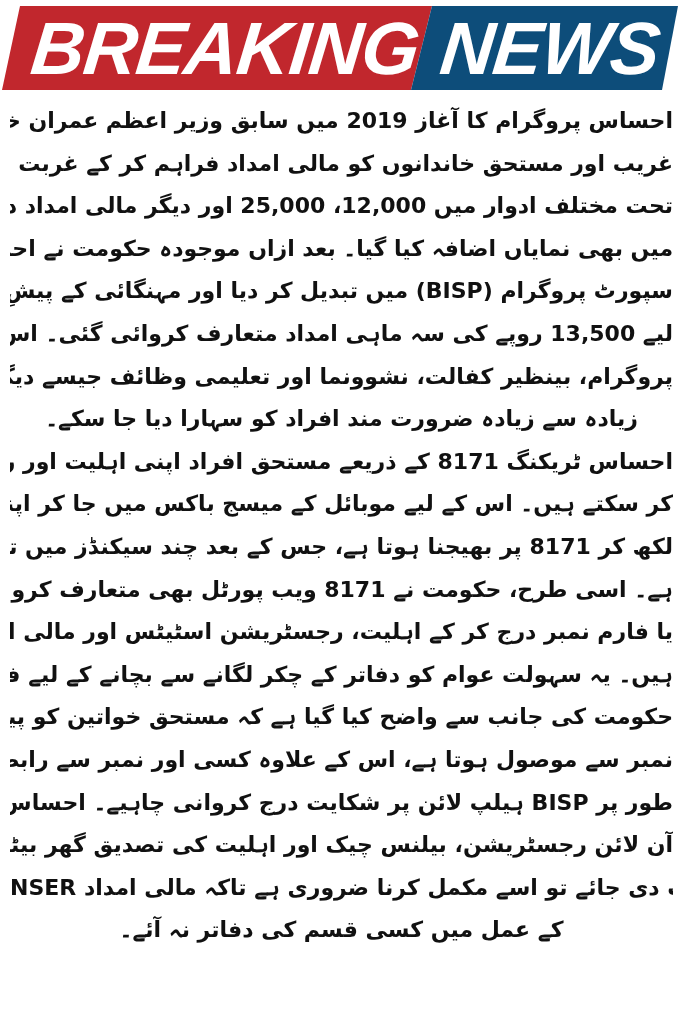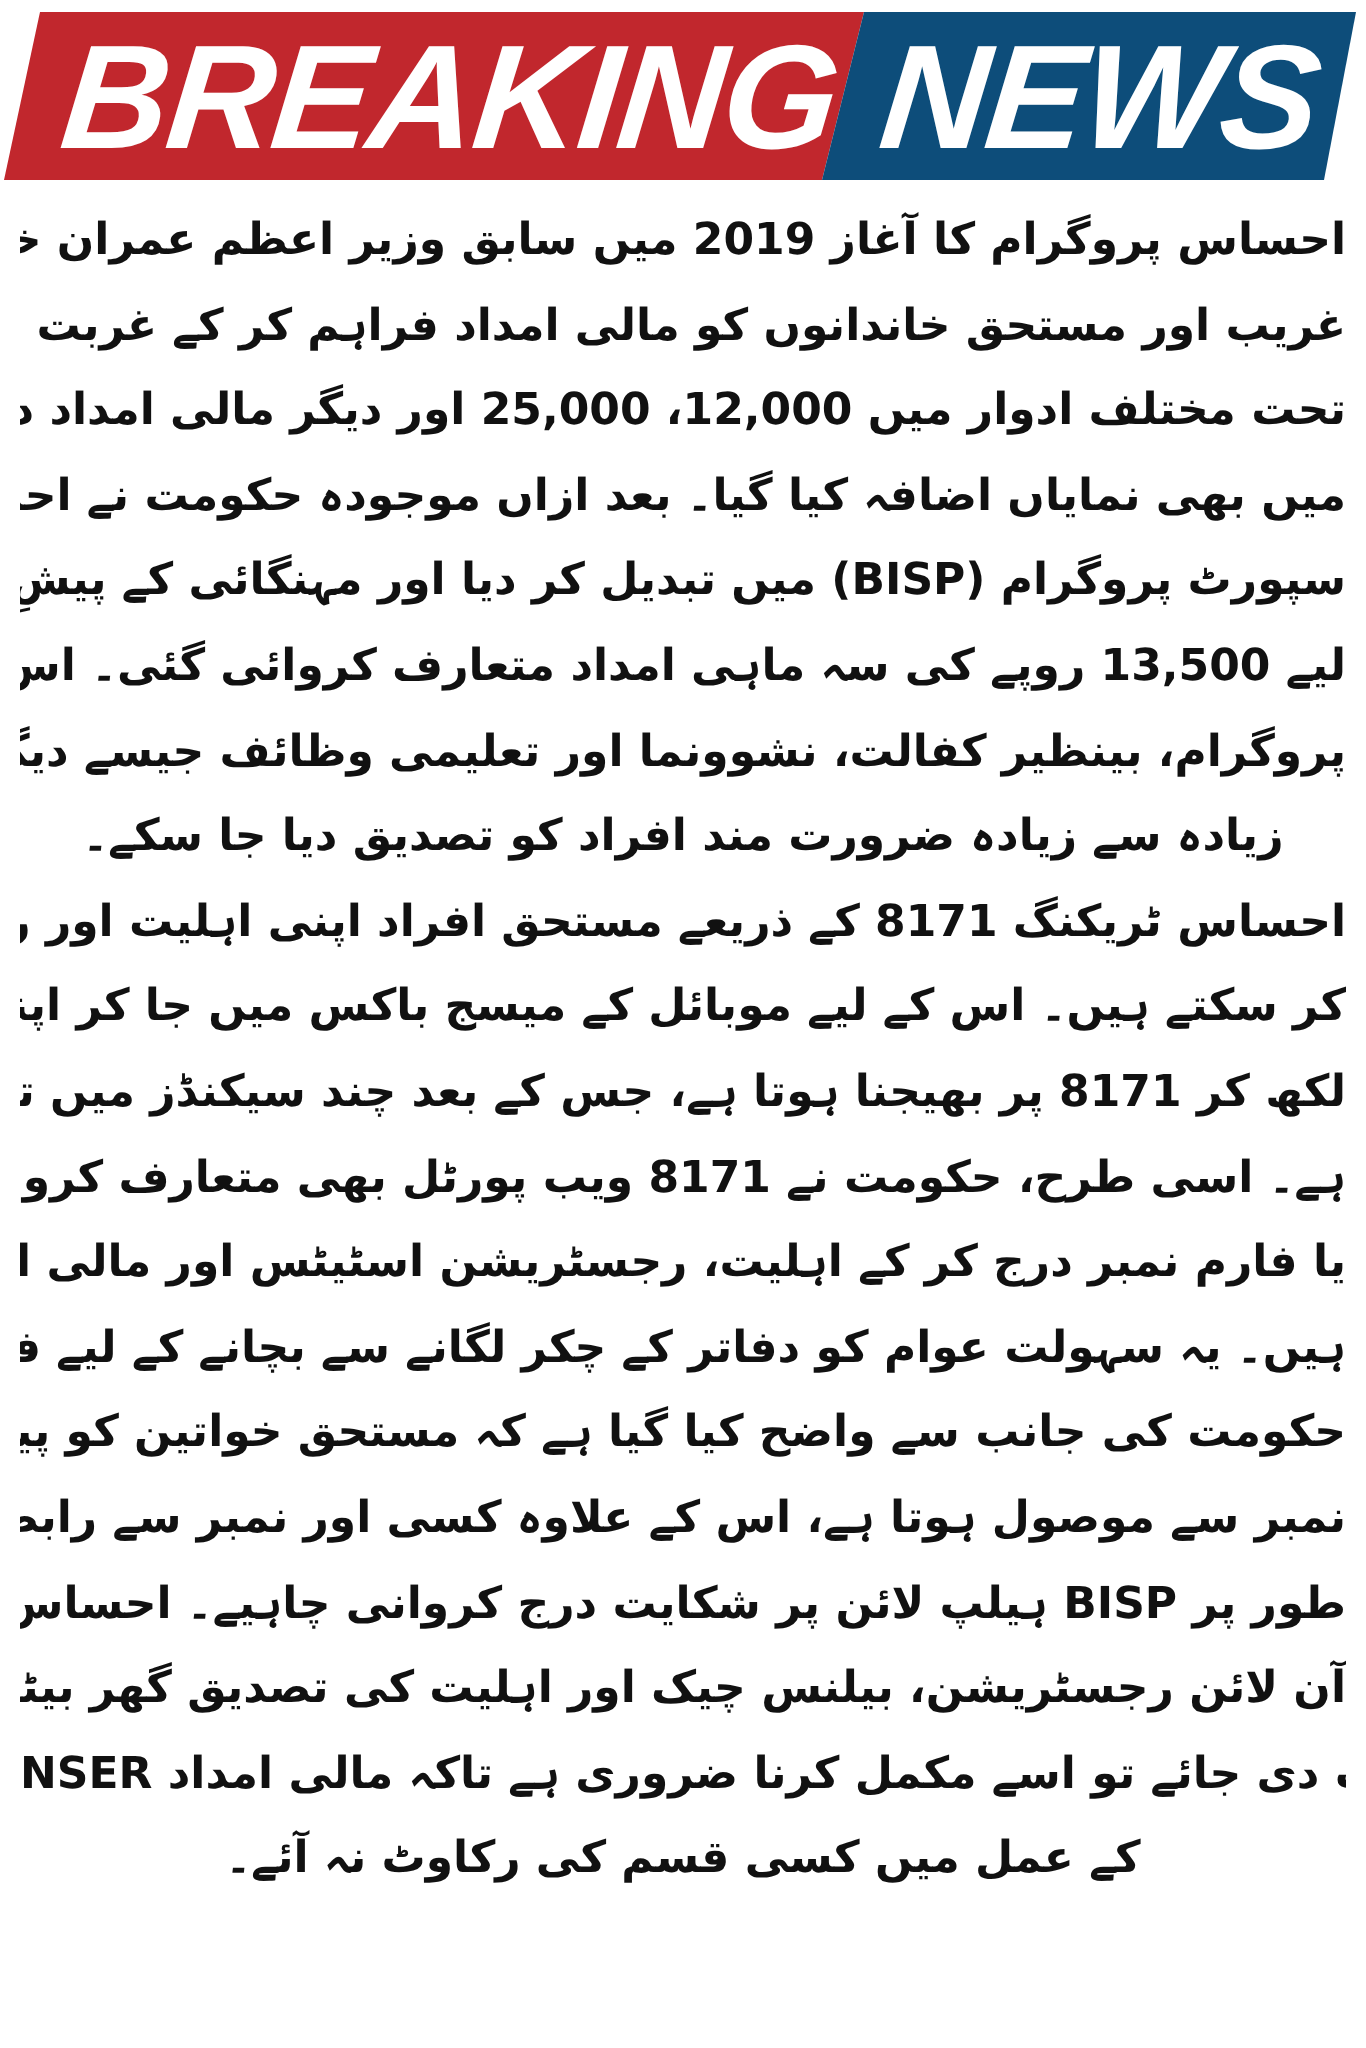--- a/index.html
+++ b/index.html
@@ -27,31 +27,31 @@
 
 <div class="article">
   <div>
     <div class="line">احساس پروگرام کا آغاز 2019 میں سابق وزیر اعظم عمران خان نے کیا، جس کا مقصد</div>
     <div class="line">غریب اور مستحق خاندانوں کو مالی امداد فراہم کر کے غربت میں کمی لانا تھا۔ اس پروگرام کے</div>
     <div class="line">تحت مختلف ادوار میں 12,000، 25,000 اور دیگر مالی امداد دی گئی، جبکہ مجموعی بجٹ</div>
     <div class="line">میں بھی نمایاں اضافہ کیا گیا۔ بعد ازاں موجودہ حکومت نے احساس پروگرام کو بینظیر انکم</div>
     <div class="line">سپورٹ پروگرام (BISP) میں تبدیل کر دیا اور مہنگائی کے پیشِ نظر مستحق خاندانوں کے</div>
     <div class="line">لیے 13,500 روپے کی سہ ماہی امداد متعارف کروائی گئی۔ اس کے ساتھ احساس راشن</div>
     <div class="line">پروگرام، بینظیر کفالت، نشوونما اور تعلیمی وظائف جیسے دیگر منصوبے بھی جاری کیے گئے تاکہ</div>
-    <div class="line center">زیادہ سے زیادہ ضرورت مند افراد کو تصدیق دیا جا سکے۔</div>
+    <div class="line center">زیادہ سے زیادہ ضرورت مند افراد کو سہارا دیا جا سکے۔</div>
   </div>
   <div>
     <div class="line">احساس ٹریکنگ 8171 کے ذریعے مستحق افراد اپنی اہلیت اور رقم کی تفصیل آسانی سے چیک</div>
     <div class="line">کر سکتے ہیں۔ اس کے لیے موبائل کے میسج باکس میں جا کر اپنا 13 ہندسوں کا CNIC نمبر</div>
     <div class="line">لکھ کر 8171 پر بھیجنا ہوتا ہے، جس کے بعد چند سیکنڈز میں تصدیقی پیغام موصول ہو جاتا</div>
     <div class="line">ہے۔ اسی طرح، حکومت نے 8171 ویب پورٹل بھی متعارف کروایا ہے جہاں CNIC</div>
     <div class="line">یا فارم نمبر درج کر کے اہلیت، رجسٹریشن اسٹیٹس اور مالی امداد کی معلومات حاصل کی جا سکتی</div>
     <div class="line center">ہیں۔ یہ سہولت عوام کو دفاتر کے چکر لگانے سے بچانے کے لیے فراہم کی گئی ہے۔</div>
   </div>
   <div>
     <div class="line">حکومت کی جانب سے واضح کیا گیا ہے کہ مستحق خواتین کو پیغام صرف اور صرف 8171</div>
     <div class="line">نمبر سے موصول ہوتا ہے، اس کے علاوہ کسی اور نمبر سے رابطہ ہونے کی صورت میں فوری</div>
     <div class="line">طور پر BISP ہیلپ لائن پر شکایت درج کروانی چاہیے۔ احساس ٹریکنگ ٹول کے ذریعے</div>
     <div class="line">آن لائن رجسٹریشن، بیلنس چیک اور اہلیت کی تصدیق گھر بیٹھے ممکن ہے۔ اگر کسی فرد کو</div>
     <div class="line">NSER سروے کروانے کی ہدایت دی جائے تو اسے مکمل کرنا ضروری ہے تاکہ مالی امداد</div>
-    <div class="line center">کے عمل میں کسی قسم کی رکاوٹ نہ آئے۔</div>
+    <div class="line center">کے عمل میں کسی قسم کی دفاتر نہ آئے۔</div>
   </div>
 </div>
 
 </body></html>

